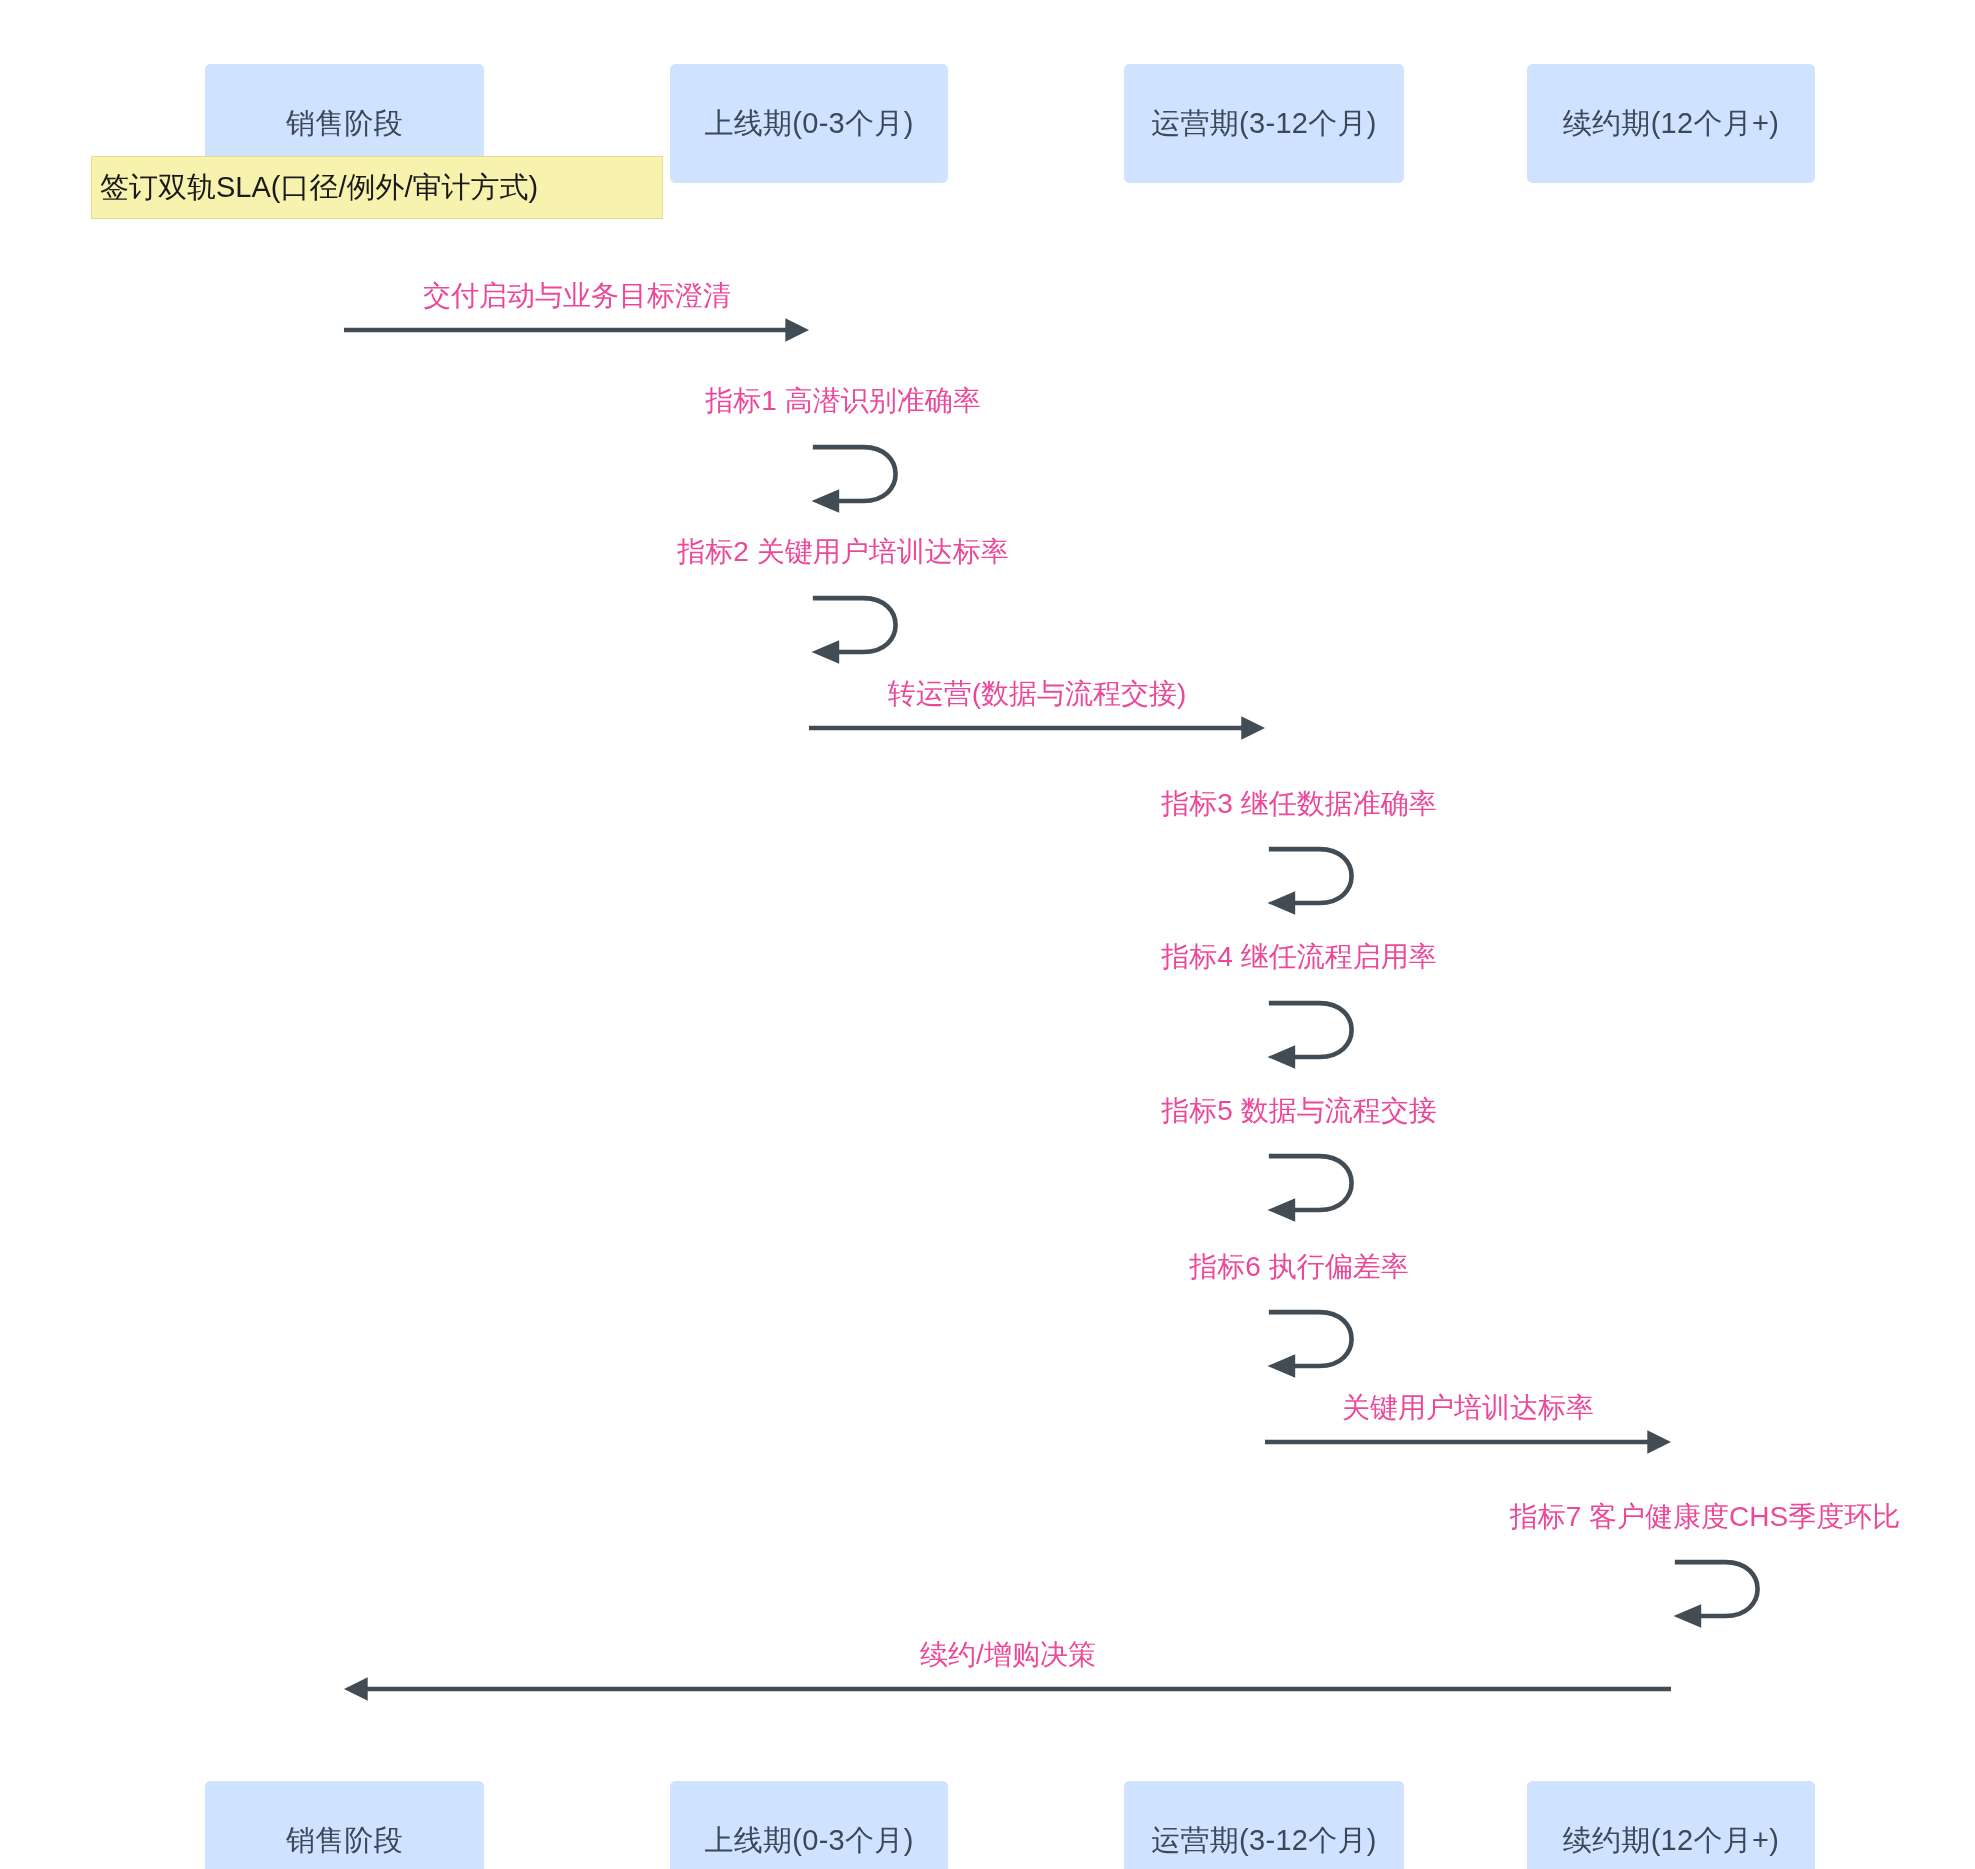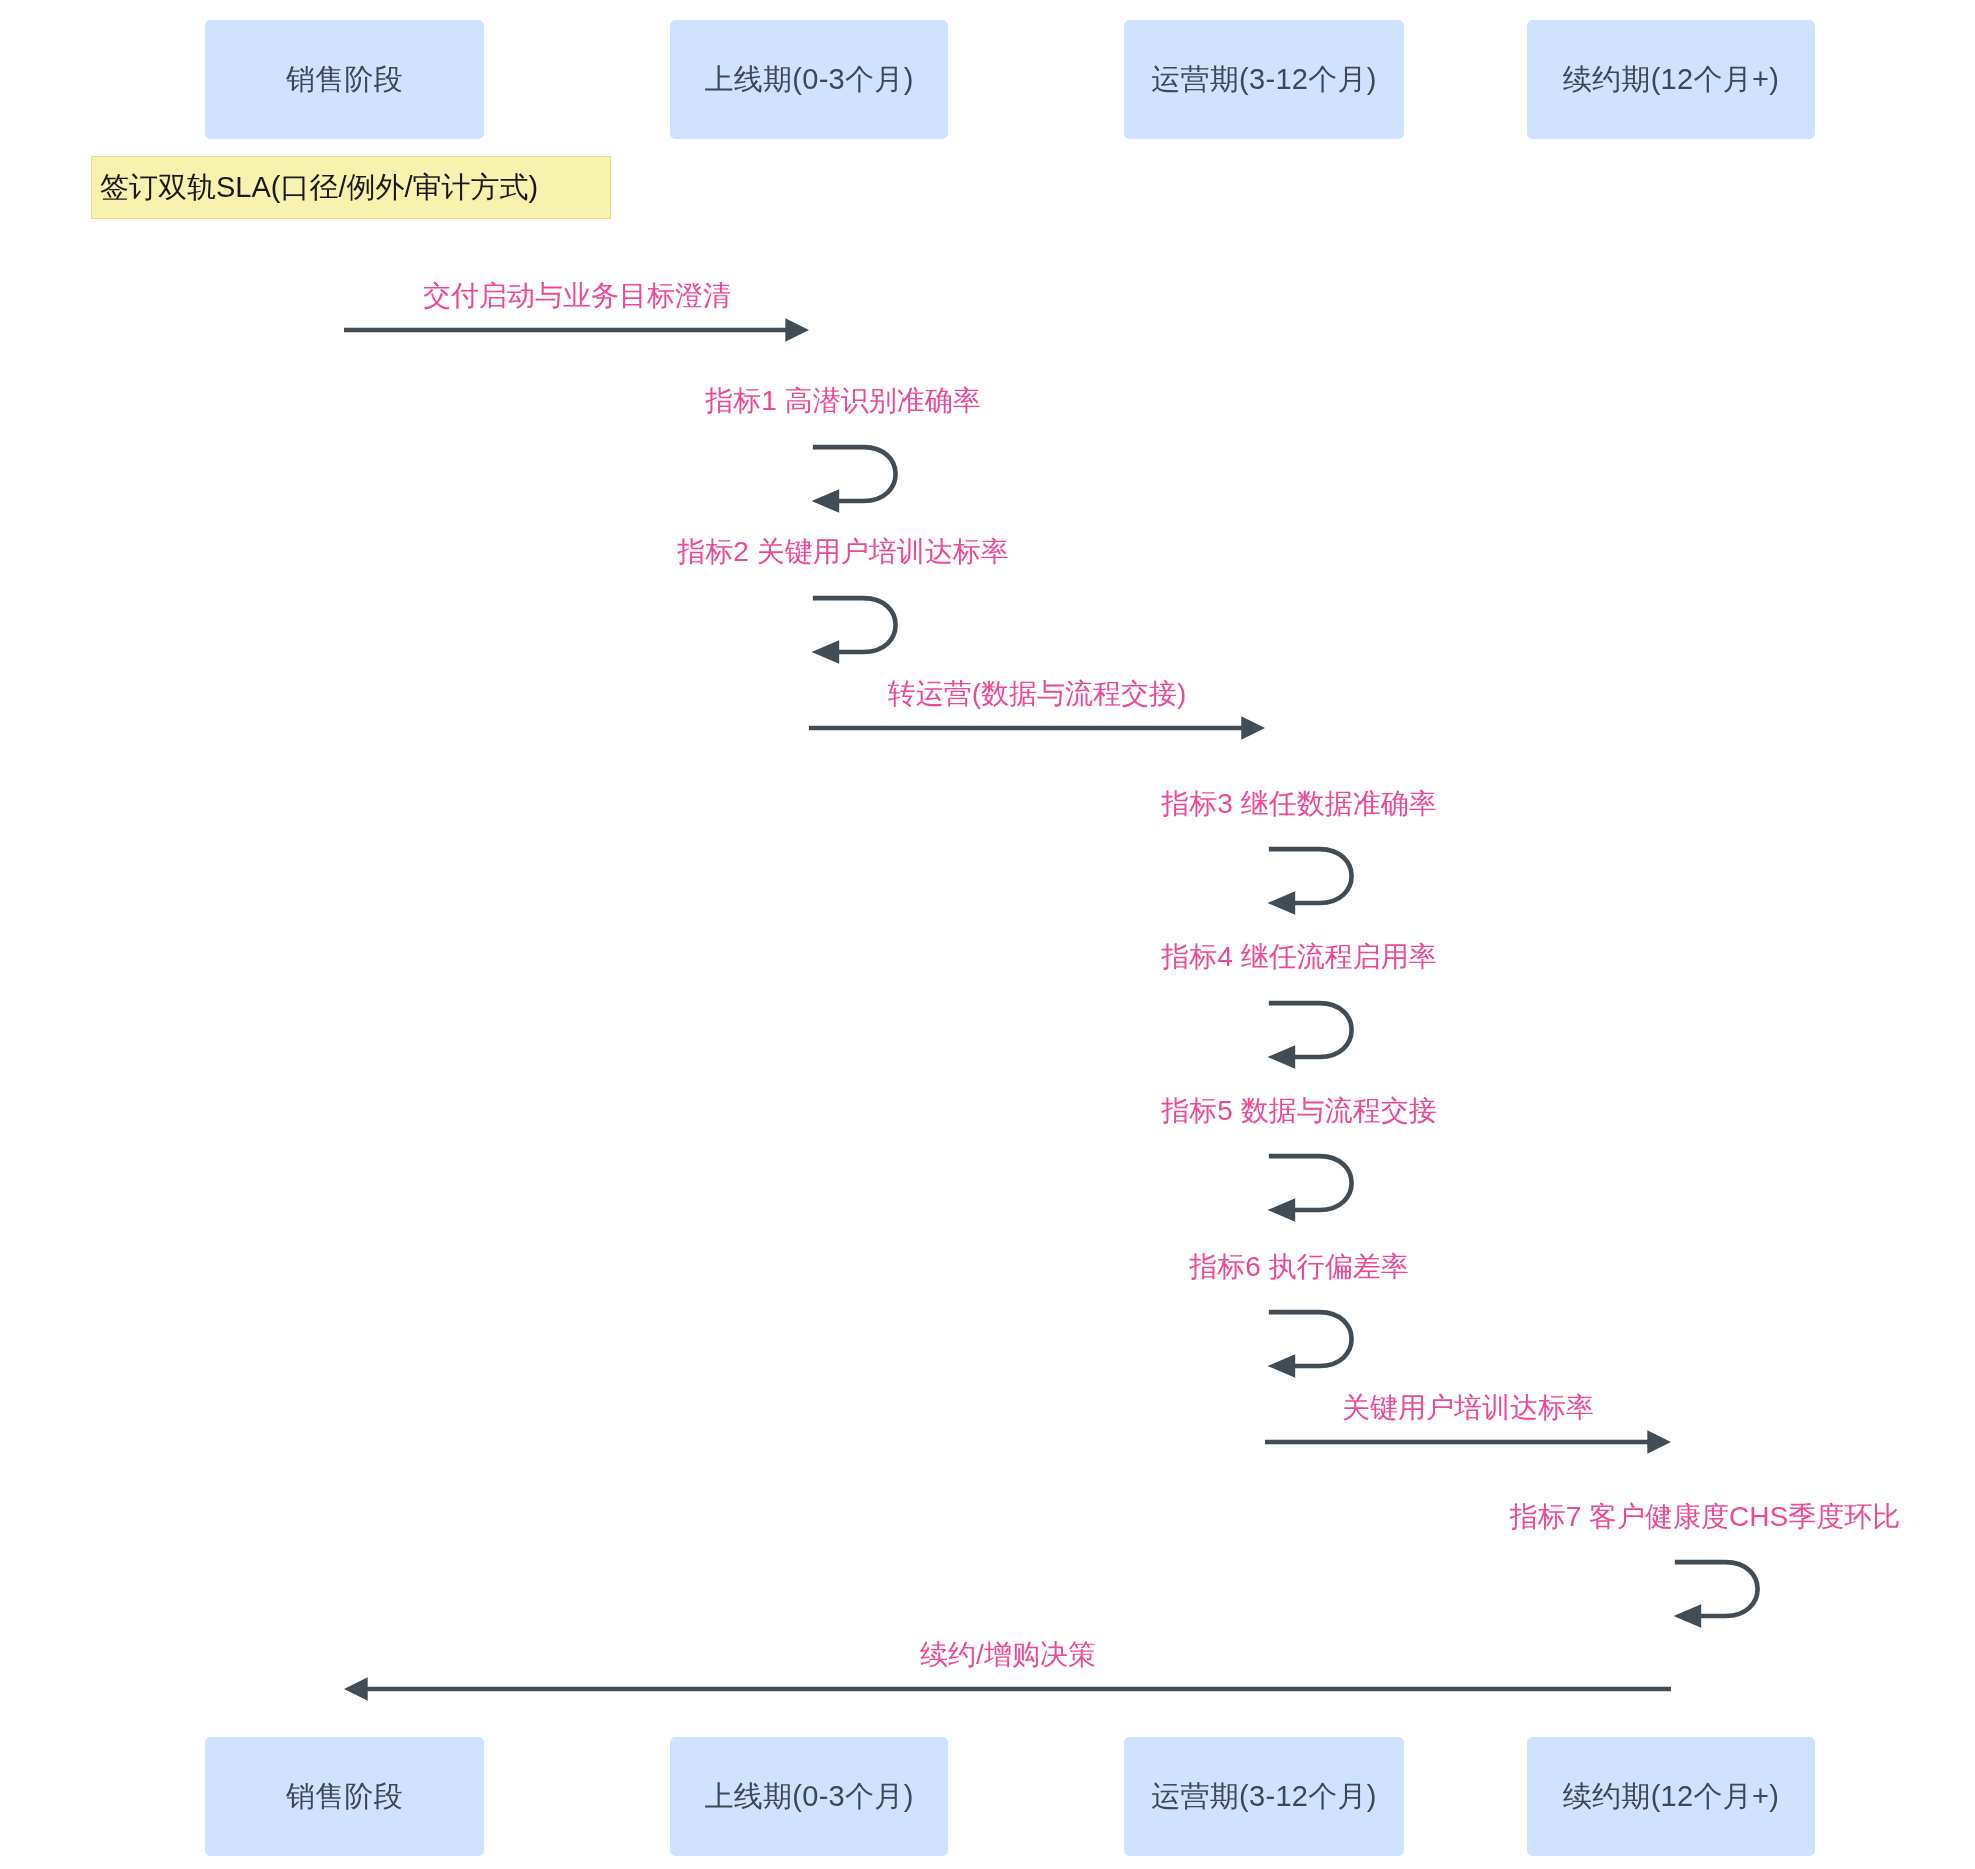--- a/index.html
+++ b/index.html
@@ -23,20 +23,21 @@
     border: 0.7px solid #cfe2ff;
     border-radius: 5.3px;
     display: flex;
     align-items: center;
     justify-content: center;
     box-sizing: border-box;
     color: #3c4858;
     font-size: 29px;
     letter-spacing: 0.3px;
     white-space: nowrap;
+    margin-top: 44px;
   }
   .note {
     position: absolute;
     background: #f7f3ae;
     border: 0.7px solid #e6dc8a;
     box-sizing: border-box;
     display: flex;
     align-items: center;
     justify-content: flex-start;
     padding-left: 17px;
@@ -85,21 +86,21 @@
         <span>上线期(0-3个月)</span>
       </div>
       <div class="participant" style="left: 1124px; width: 280px; top: 20px; height: 119px;">
         <span>运营期(3-12个月)</span>
       </div>
       <div class="participant" style="left: 1527px; width: 288px; top: 20px; height: 119px;">
         <span>续约期(12个月+)</span>
       </div>
     </div>
   <div id="notes-layer">
-      <div class="note" style="left: 91px; top: 156px; width: 520px; height: 63px; padding-left: 8px;">
+      <div class="note" style="left: 91px; top: 156px; width: 572px; height: 63px; padding-left: 8px;">
         <span>签订双轨SLA(口径/例外/审计方式)</span>
       </div>
     </div>
   <div id="messages-layer">
       <div class="msg-label" style="top: 277px; left: 577px;">交付启动与业务目标澄清</div>
       <svg class="msg-arrow" width="465" height="40" viewBox="0 0 706 60" style="left: 344px; top: 310px;">
         <line x1="0" x2="672" y1="30" y2="30" stroke="#414c55" stroke-width="7"></line>
         <polygon points="670,12 706,30 670,48" fill="#414c55"></polygon>
       </svg>
       <div class="msg-label" style="top: 382px; left: 843px;">指标1 高潜识别准确率</div>

